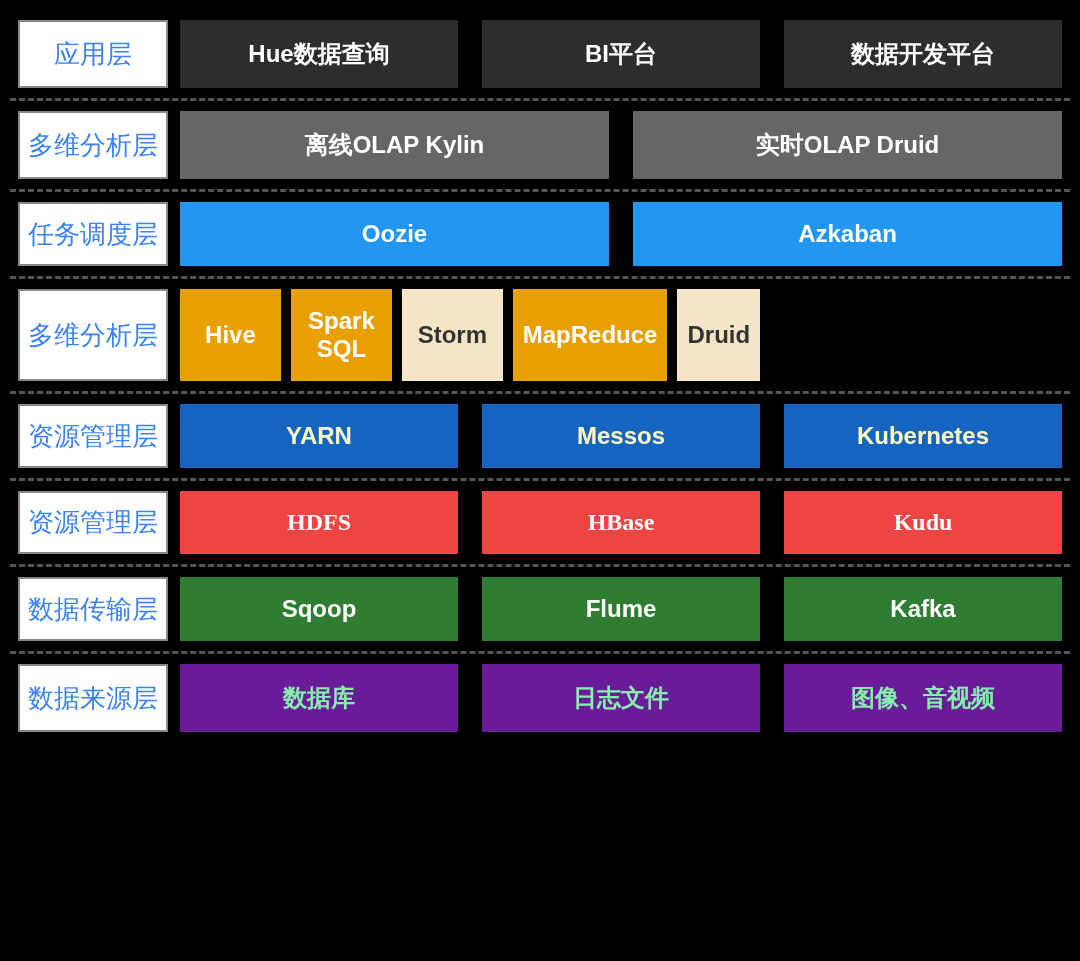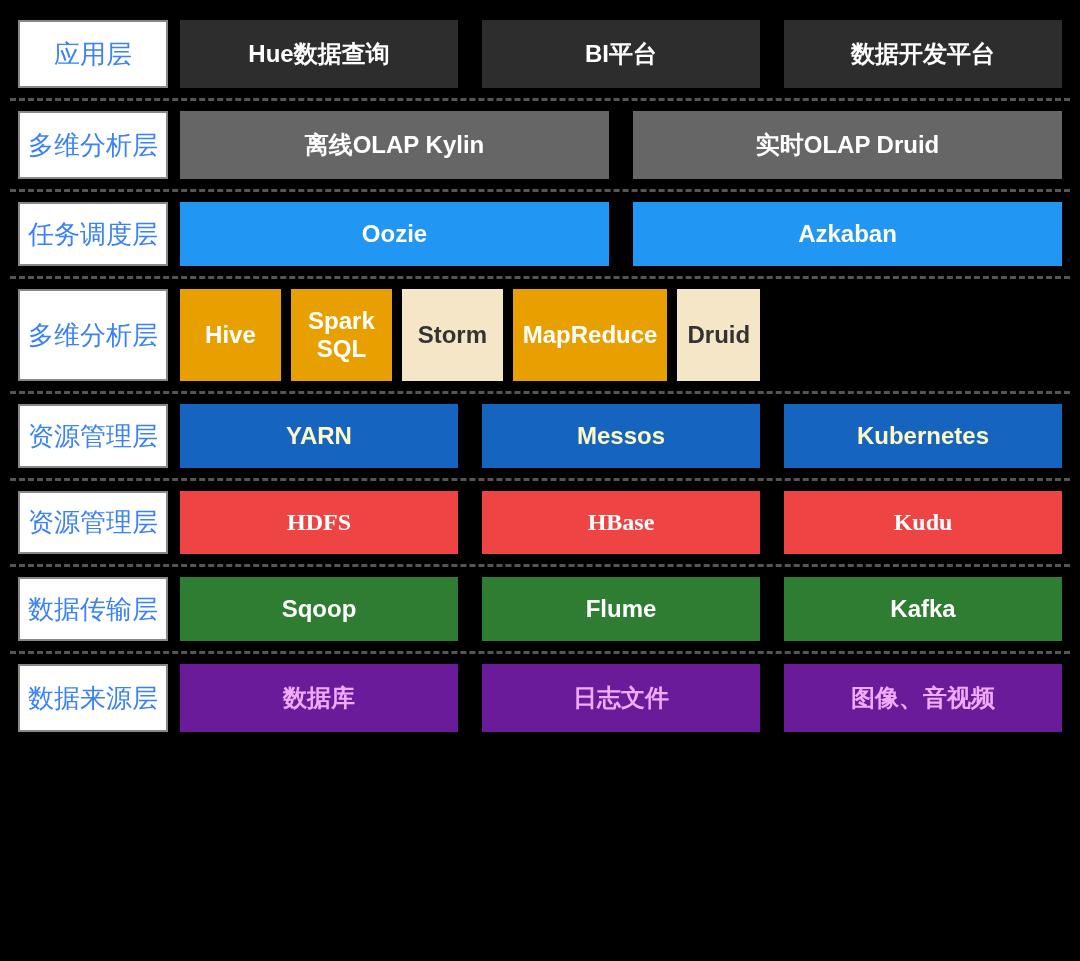--- a/index.html
+++ b/index.html
@@ -68,21 +68,21 @@
     .bg-orange { background: #E8A000; color: #fff; }
     
     .bg-beige { background: #F5E6C8; color: #333; }
     
     .bg-blue-med { background: #1565C0; color: #fef9c3; }
     
     .bg-orange-dark { background: #ef4444; color: #fff; font-family: Liberation Serif, serif; }
     
     .bg-green { background: #2E7D32; color: #fff; }
     
-    .bg-purple { background: #6A1B9A; color: #f0abfc; }
+    .bg-purple { background: #6A1B9A; color: #86efac; }
   </style>
 </head>
 <body>
 
 <div class="diagram">
 
   <div class="row">
     <div class="layer-label">应用层</div>
     <div class="cells">
       <div class="cell bg-dark">Hue数据查询</div>

